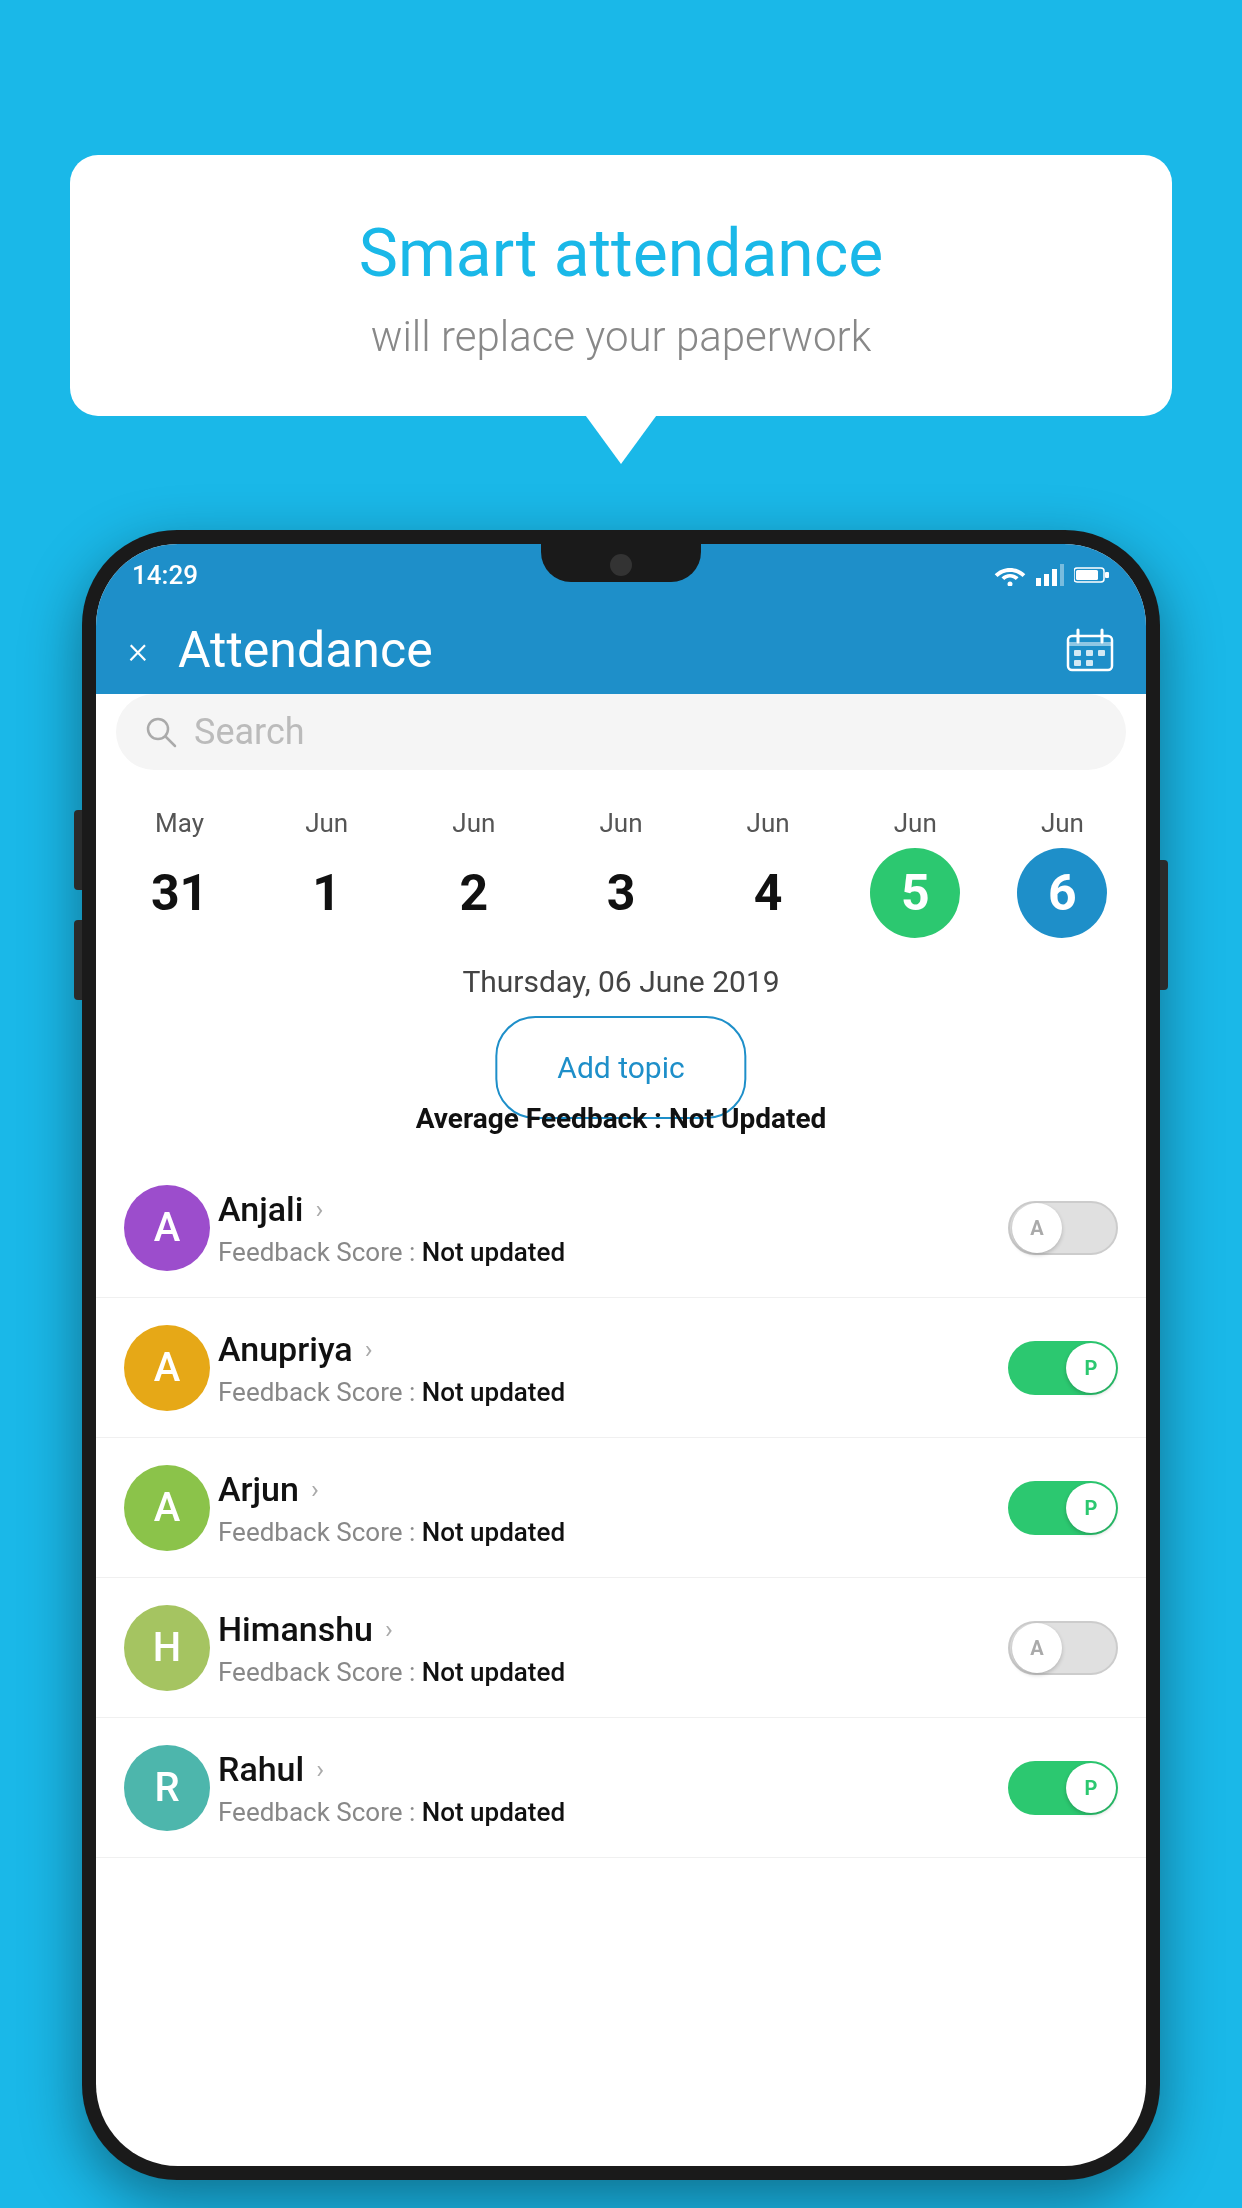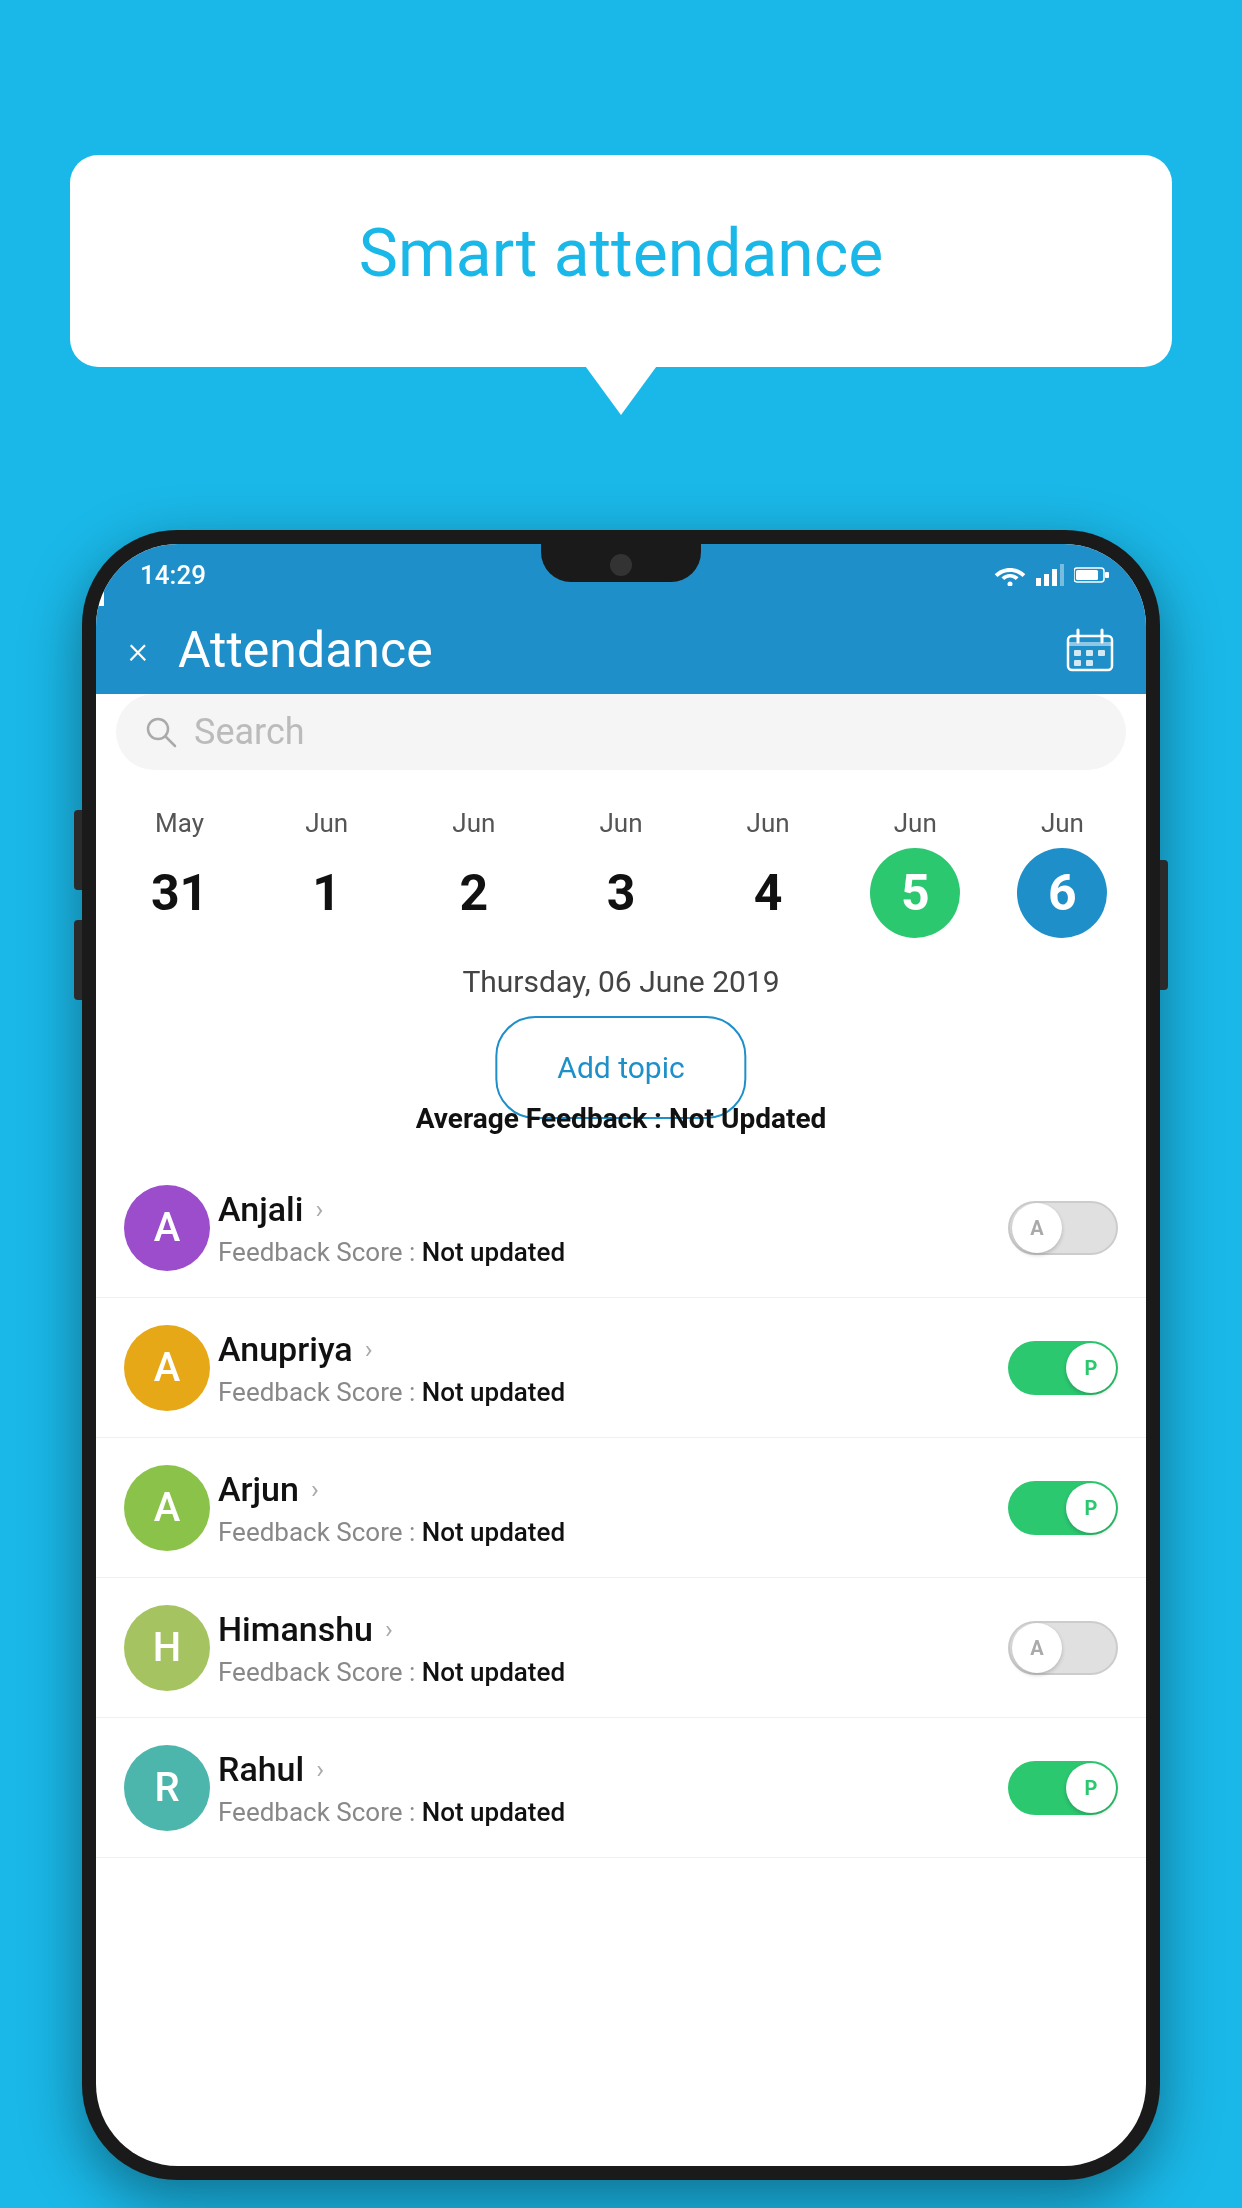--- a/index.html
+++ b/index.html
@@ -102,21 +102,21 @@
       height: 22px;
       background: #333;
       border-radius: 50%;
       z-index: 11;
     }
 
     
     .status-bar {
       position: absolute;
       top: 0;
-      left: 8px;
+      left: 0;
       right: 0;
       height: 62px;
       background: #1e8fc9;
       display: flex;
       align-items: center;
       padding: 0 36px;
       z-index: 5;
     }
 
     .status-time {
@@ -412,20 +412,21 @@
     }
   </style>
 </head>
 <body>
 
 <div style="position:absolute;inset:0;background:#1ab8e8;"></div>
 
 <div class="speech-bubble-container">
   <div class="speech-bubble">
     <div class="speech-bubble-title">Smart attendance</div>
+    <div class="speech-bubble-subtitle">will replace your paperwork</div>
   </div>
 </div>
 
 <div class="phone-frame">
   <div class="phone-btn-left"></div>
   <div class="phone-btn-left2"></div>
   <div class="phone-btn-right"></div>
 
   <div class="phone-screen">
 

